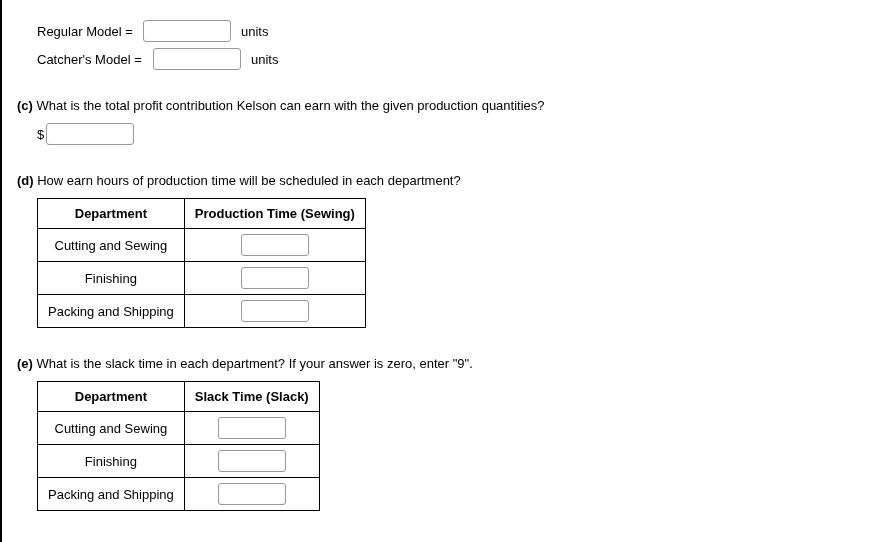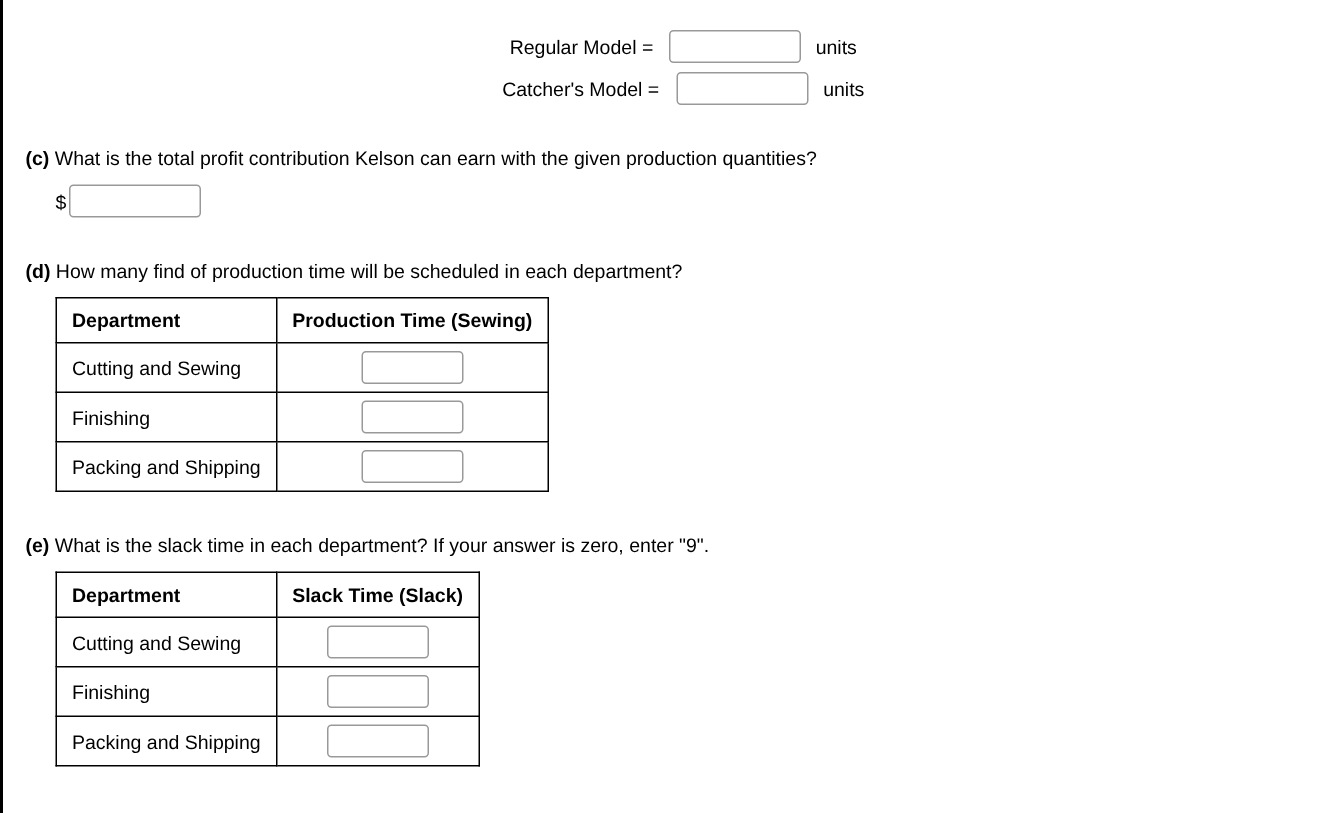--- a/index.html
+++ b/index.html
@@ -25,21 +25,20 @@
     }
     .part-label {
       font-weight: bold;
     }
     .input-row {
       margin-left: 20px;
       margin-bottom: 6px;
       display: flex;
       align-items: center;
       gap: 6px;
-      justify-content: center;
     }
     .input-label {
       display: inline-block;
     }
     input[type="text"] {
       border: 1px solid #999;
       border-radius: 3px;
       padding: 3px 5px;
       font-size: 13px;
       height: 22px;
@@ -61,21 +60,21 @@
       gap: 2px;
     }
     table {
       border-collapse: collapse;
       margin-left: 20px;
       margin-top: 8px;
     }
     th, td {
       border: 1px solid #000;
       padding: 7px 10px;
-      text-align: left;
+      text-align: center;
       font-size: 13px;
     }
     th {
       font-weight: bold;
       background: #fff;
     }
     td.input-cell {
       text-align: center;
       padding: 5px 20px;
     }
@@ -109,21 +108,21 @@
   </p>
   <div class="dollar-row">
     <span>$</span>
     <input type="text" class="input-medium" style="">
   </div>
 </div>
 
 <div class="question-block">
   <p class="question-text">
     <span class="part-label">(d)</span>
-    <span>How many find of production time will be scheduled in each department?</span>
+    <span>How earn hours of production time will be scheduled in each department?</span>
   </p>
   <table>
     <thead>
       <tr>
         <th>Department</th>
         <th>Production Time (Sewing)</th>
       </tr>
     </thead>
     <tbody>
       <tr>

